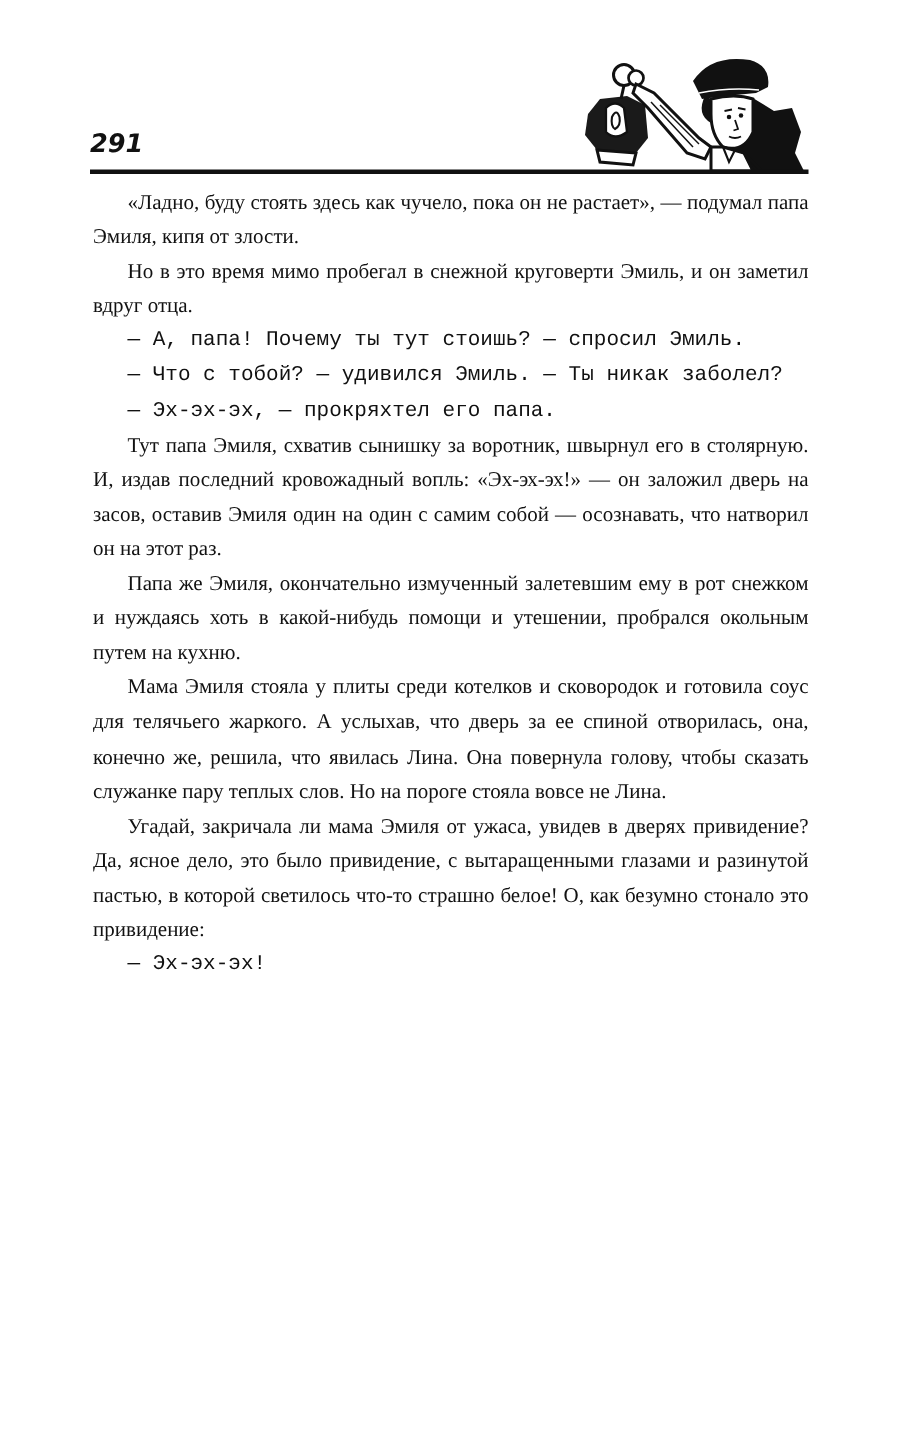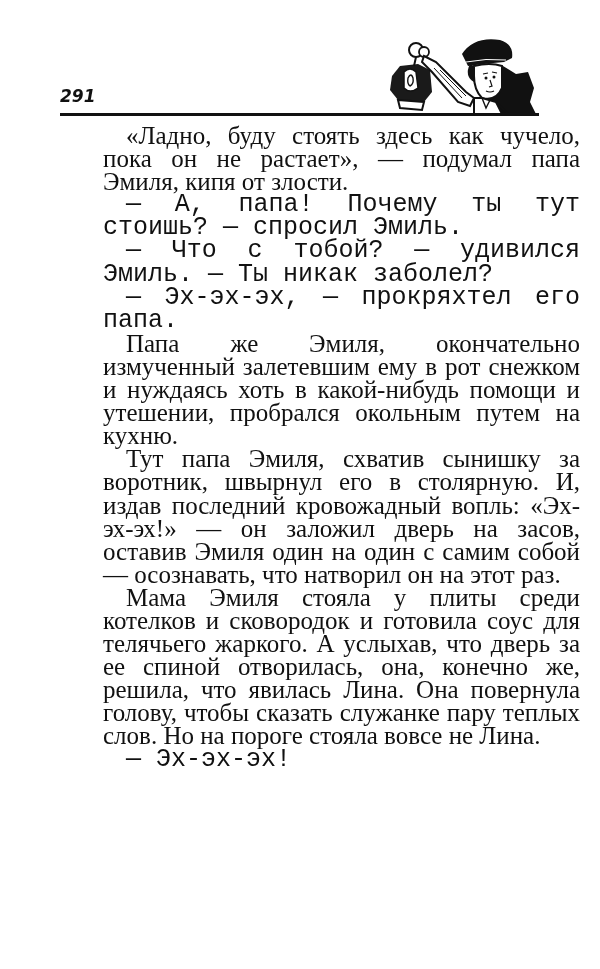--- a/index.html
+++ b/index.html
@@ -8,22 +8,22 @@
   .header { position: absolute; left: 60px; top: 30px; width: 479px; height: 86px; }
   .page-number {
     position: absolute; left: 0; top: 56px;
     font-family: "DejaVu Sans", sans-serif; font-style: italic; font-weight: bold;
     font-size: 17px; letter-spacing: 0px; color: #111;
   }
   .rule { position: absolute; left: 0; top: 83px; width: 479px; height: 3px; background: #111; }
   .illustration { position: absolute; left: 318px; top: 6px; width: 160px; height: 78px; }
   .body-text {
     position: absolute; left: 62px; top: 124px; width: 477px;
-    font-family: "Liberation Serif", serif; font-size: 25px; line-height: 23.1px;
-    text-align: justify; hyphens: manual; margin-left: 41px;
+    font-family: "Liberation Serif", serif; font-size: 14px; line-height: 23.1px;
+    text-align: justify; hyphens: manual;
   }
   .body-text p { margin: 0; text-indent: 23px; text-align: justify; text-align-last: left; }
   .body-text p.dialog { text-indent: 23px; font-family: Liberation Mono, monospace; }
 </style>
 </head>
 <body>
 
 <div class="page">
   <div class="header">
     <div class="page-number">291</div>
@@ -62,21 +62,23 @@
       <path d="M96 62 L104 62 L118 66 L124 78 L96 78 Z" fill="#fff" stroke="#111" stroke-width="2"></path>
       <path d="M104 62 L108 72 L112 64" fill="none" stroke="#111" stroke-width="1.4"></path>
       <path d="M118 66 L130 78" stroke="#111" stroke-width="2"></path>
     </svg>
 
     <div class="rule"></div>
   </div>
 
   <div class="body-text">
     <p>«Ладно, буду стоять здесь как чучело, пока он не растает», — подумал папа Эмиля, кипя от злости.</p>
+    <p>Но в это время мимо пробегал в снежной круговерти Эмиль, и он заметил вдруг отца.</p>
     <p class="dialog">— А, папа! Почему ты тут стоишь? — спросил Эмиль.</p>
     <p class="dialog">— Что с тобой? — удивился Эмиль. — Ты никак заболел?</p>
     <p class="dialog">— Эх-эх-эх, — прокряхтел его папа.</p>
+    <p>Тут папа Эмиля, схватив сынишку за воротник, швырнул его в столярную. И, издав последний кровожадный вопль: «Эх-эх-эх!» — он заложил дверь на засов, оставив Эмиля один на один с самим собой — осознавать, что натворил он на этот раз.</p>
     <p>Папа же Эмиля, окончательно измученный залетевшим ему в рот снежком и нуждаясь хоть в какой-нибудь помощи и утешении, пробрался окольным путем на кухню.</p>
-    <p>Тут папа Эмиля, схватив сынишку за воротник, швырнул его в столярную. И, издав последний кровожадный вопль: «Эх-эх-эх!» — он заложил дверь на засов, оставив Эмиля один на один с самим собой — осознавать, что натворил он на этот раз.</p>
     <p>Мама Эмиля стояла у плиты среди котелков и сковородок и готовила соус для телячьего жаркого. А услыхав, что дверь за ее спиной отворилась, она, конечно же, решила, что явилась Лина. Она повернула голову, чтобы сказать служанке пару теплых слов. Но на пороге стояла вовсе не Лина.</p>
+    <p>Угадай, закричала ли мама Эмиля от ужаса, увидев в дверях привидение? Да, ясное дело, это было привидение, с вытаращенными глазами и разинутой пастью, в которой светилось что-то страшно белое! О, как безумно стонало это привидение:</p>
     <p class="dialog">— Эх-эх-эх!</p>
   </div>
 </div>
 
 </body></html>

